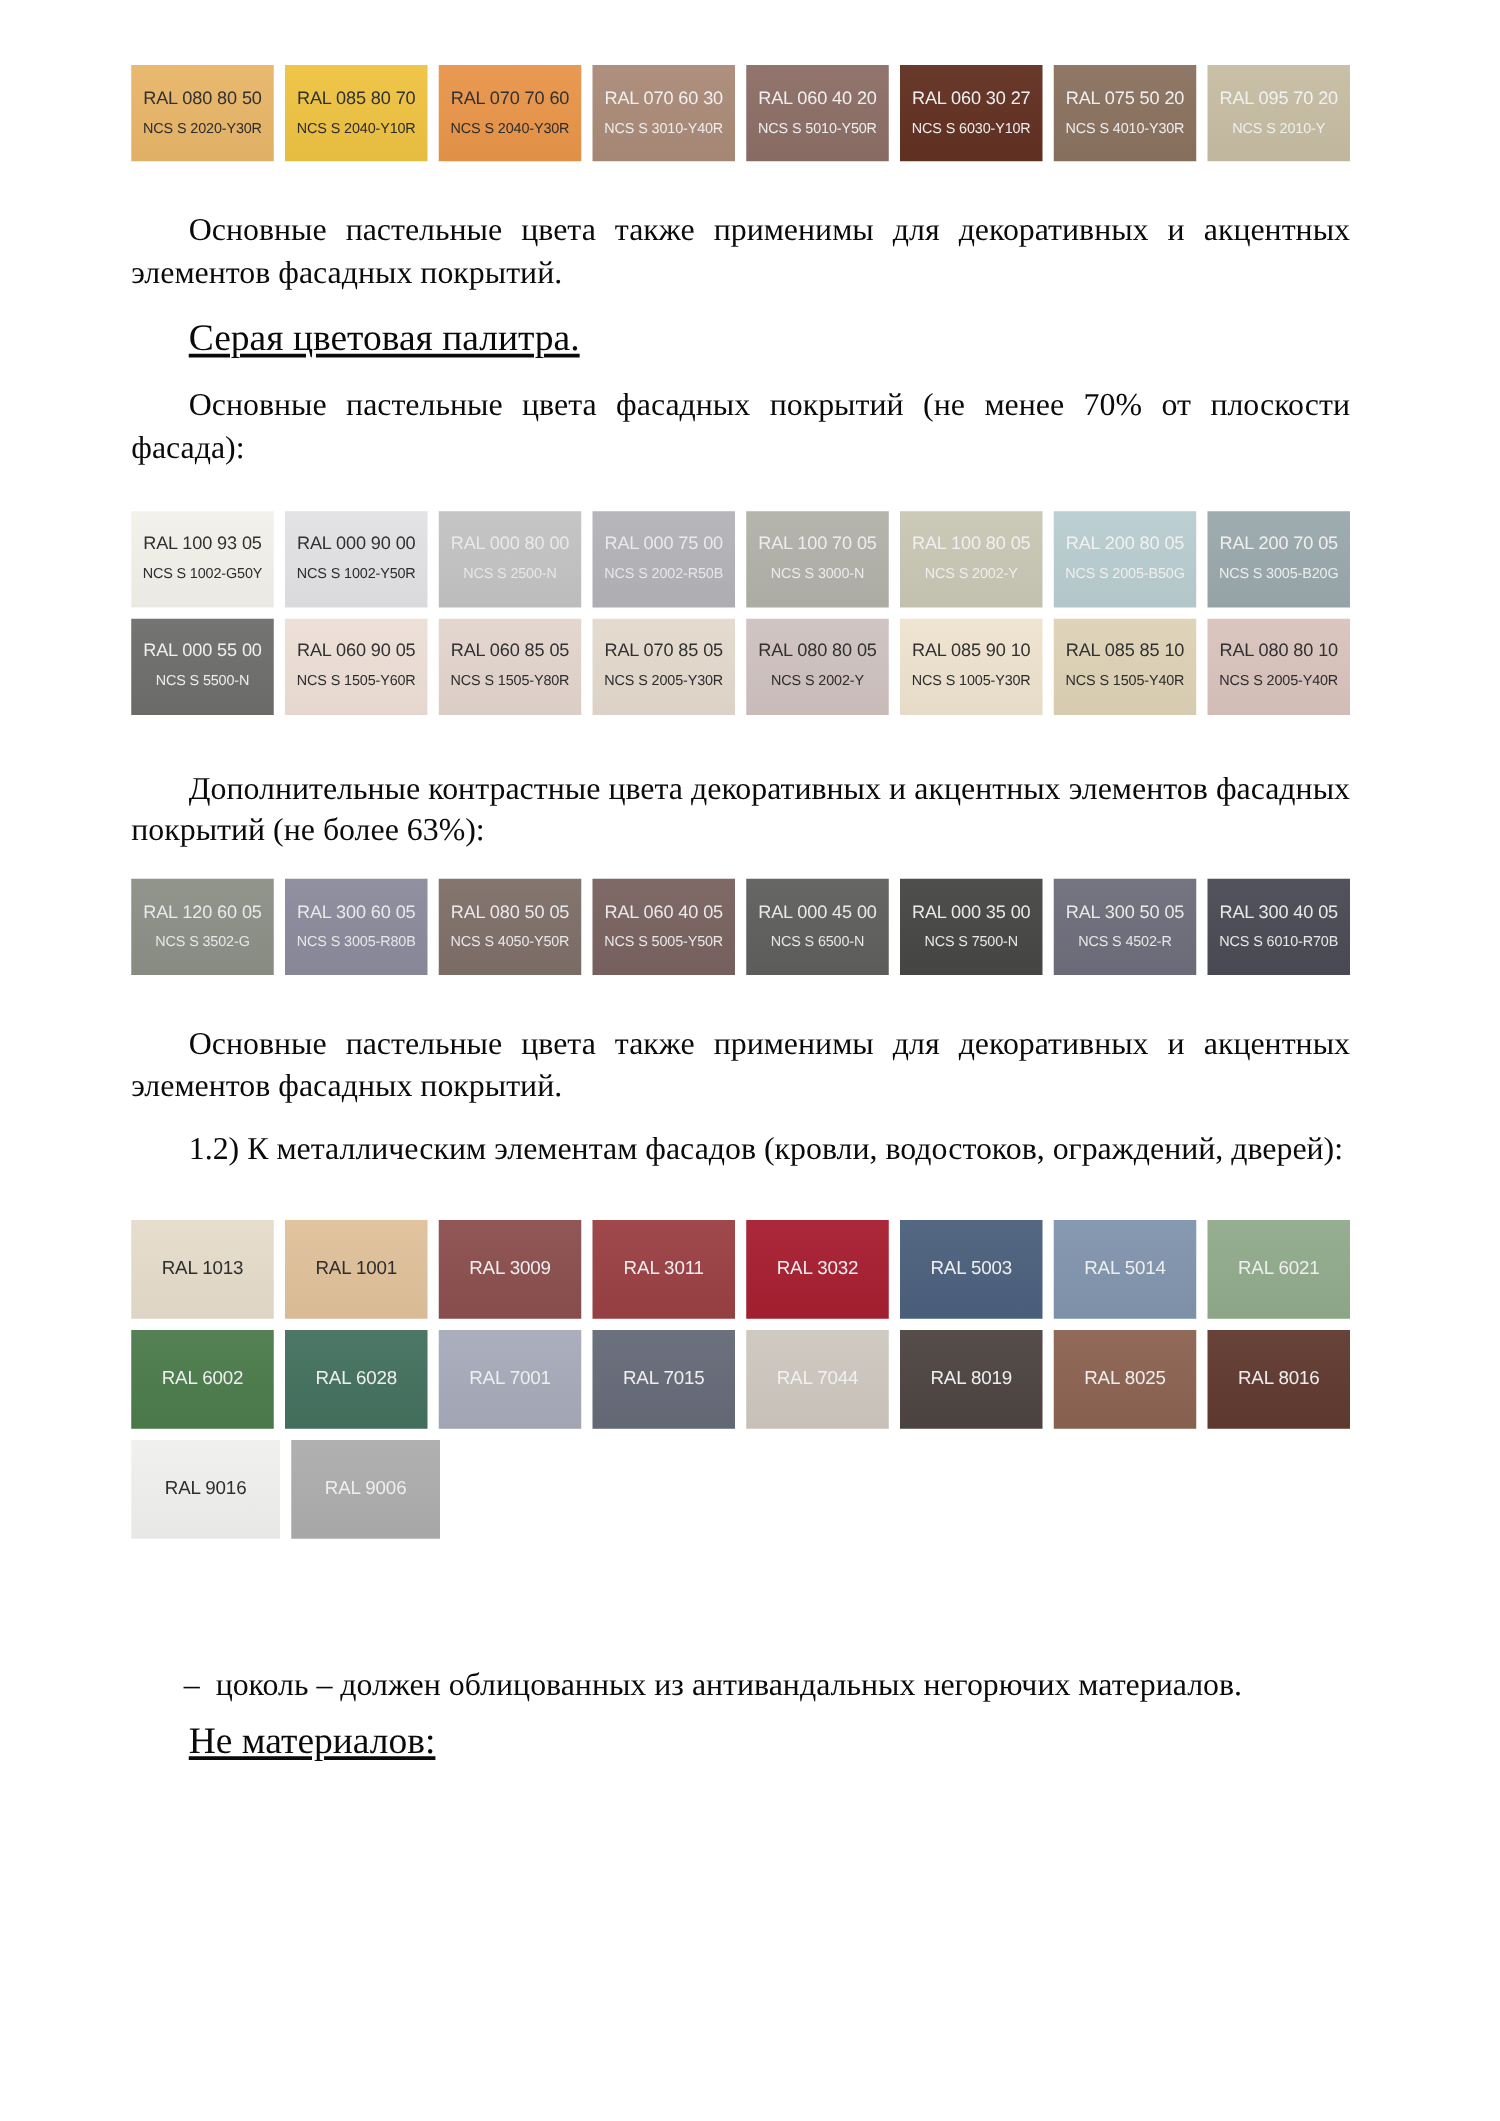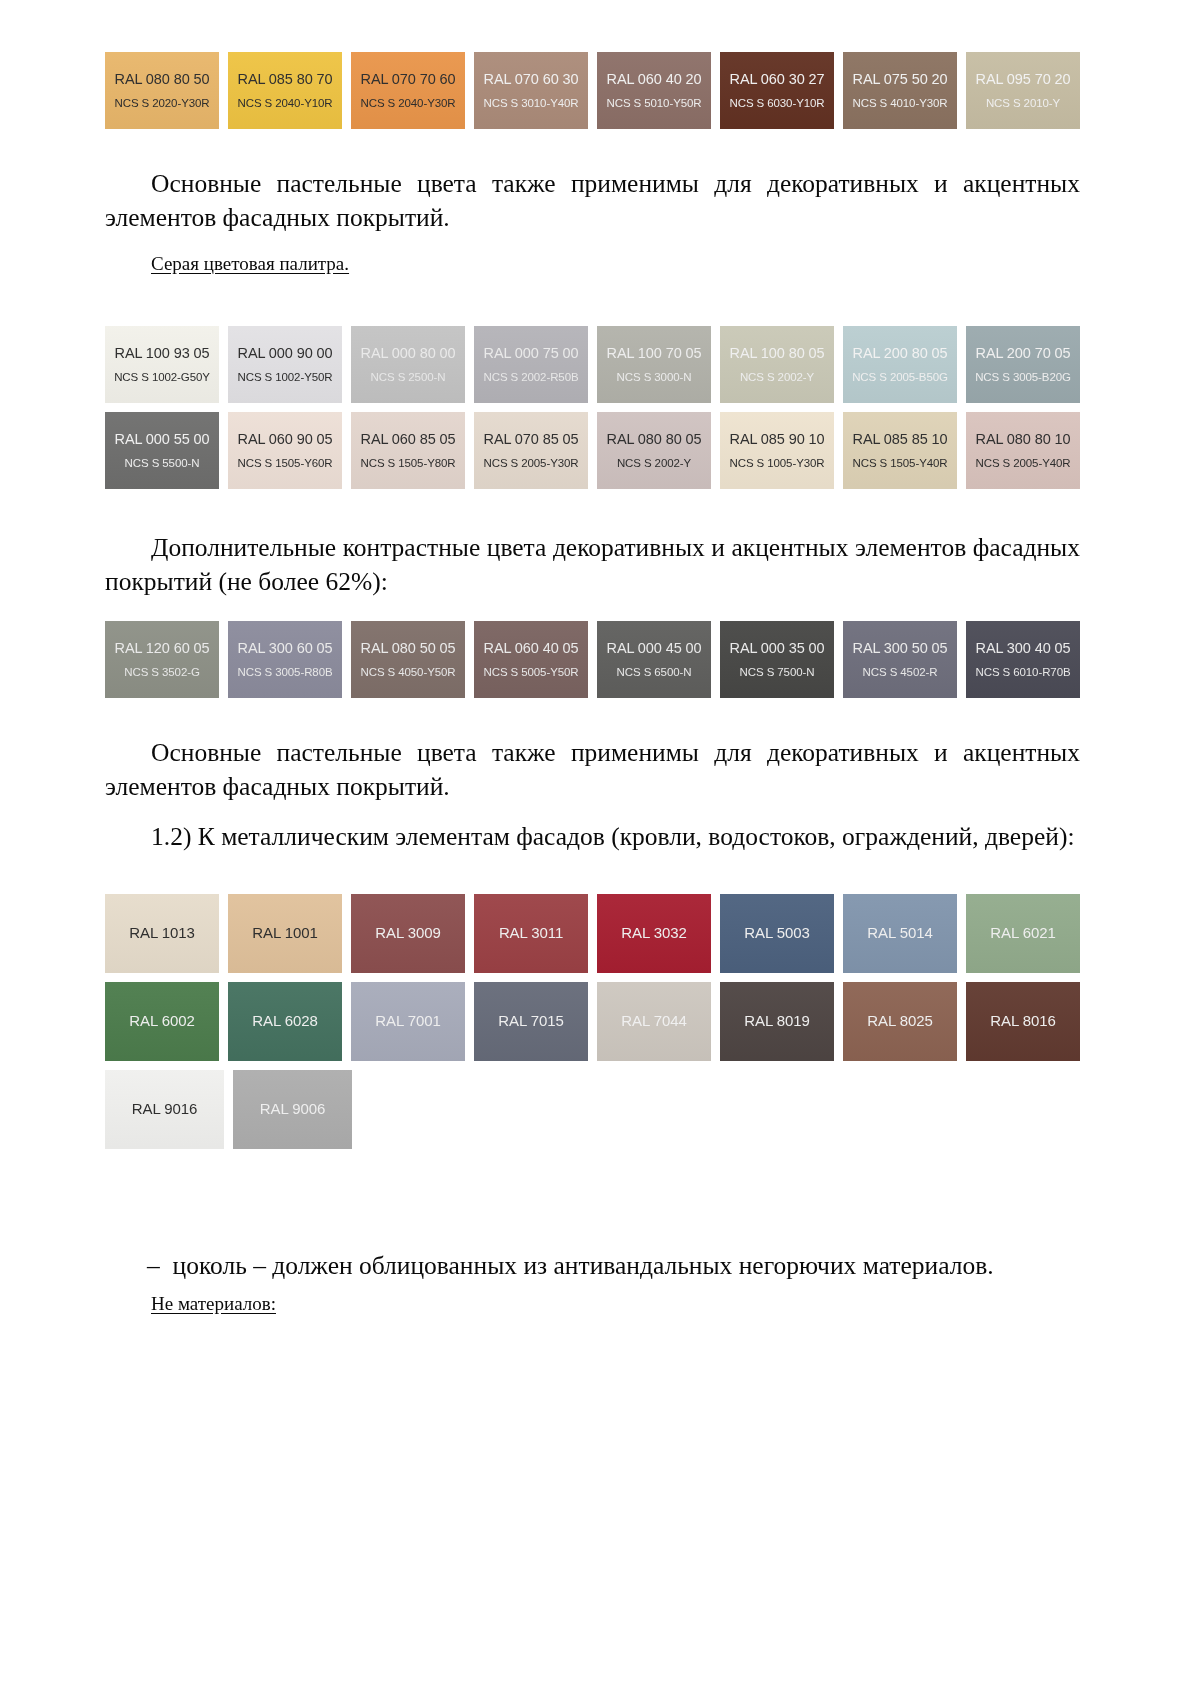--- a/index.html
+++ b/index.html
@@ -30,21 +30,21 @@
     line-height: 1.33;
     text-align: justify;
     text-align-last: left;
     margin: 0;
     text-indent: 46px;
     hyphens: none;
   }
   p.noindent { text-indent: 0; }
   .ul { text-decoration: underline; text-underline-offset: 3px; }
   p.underline-block {
-    font-size: 19px;
+    font-size: 30px;
     line-height: 1.33;
     margin: 0;
     text-indent: 46px;
     text-align: justify;
     text-align-last: left;
   }
   p.underline-block .ul { text-decoration: underline; text-underline-offset: 3px; }
   .dash-item {
     font-size: 25.5px;
     line-height: 1.33;
@@ -159,20 +159,21 @@
   <div style="height:12px"></div>
 
   <p class="body">Основные пастельные цвета также применимы для декоративных и акцентных элементов фасадных покрытий.</p>
 
   <div class="gap-m"></div>
 
   <p class="underline-block"><span class="ul">Серая цветовая палитра.</span></p>
 
   <div class="gap-m"></div>
 
+  <p class="body">Основные пастельные цвета фасадных покрытий (не менее 70% от плоскости фасада):</p>
 
   <div class="gap-l"></div>
   <div style="height:8px"></div>
 
   <div class="swatch-row" id="row-gray-1">
       <div class="swatch" style="background: rgb(242, 241, 234); color: rgb(43, 43, 43);">
         <div class="ral">RAL 100 93 05</div>
         <div class="ncs">NCS S 1002-G50Y</div>
       </div>
       <div class="swatch" style="background: rgb(226, 225, 228); color: rgb(43, 43, 43);">
@@ -235,21 +236,21 @@
       </div>
       <div class="swatch" style="background: rgb(217, 195, 189); color: rgb(43, 43, 43);">
         <div class="ral">RAL 080 80 10</div>
         <div class="ncs">NCS S 2005-Y40R</div>
       </div>
     </div>
 
   <div class="gap-l"></div>
   <div style="height:16px"></div>
 
-  <p class="body">Дополнительные контрастные цвета декоративных и акцентных элементов фасадных покрытий (не более 62%):</p>
+  <p class="body">Дополнительные контрастные цвета декоративных и акцентных элементов фасадных покрытий (не более 63%):</p>
 
   <div class="gap-m"></div>
   <div style="height:6px"></div>
 
   <div class="swatch-row" id="row-contrast-1">
       <div class="swatch" style="background: rgb(141, 144, 134); color: rgb(236, 236, 236);">
         <div class="ral">RAL 120 60 05</div>
         <div class="ncs">NCS S 3502-G</div>
       </div>
       <div class="swatch" style="background: rgb(139, 139, 156); color: rgb(236, 236, 236);">

